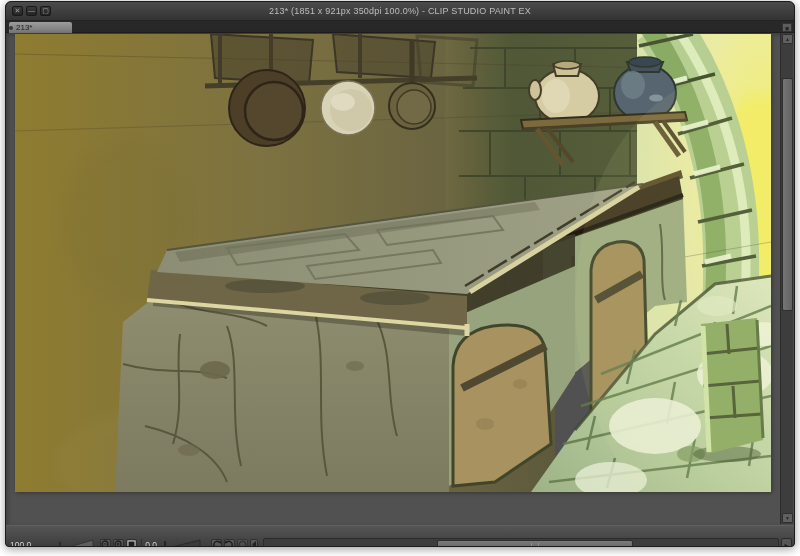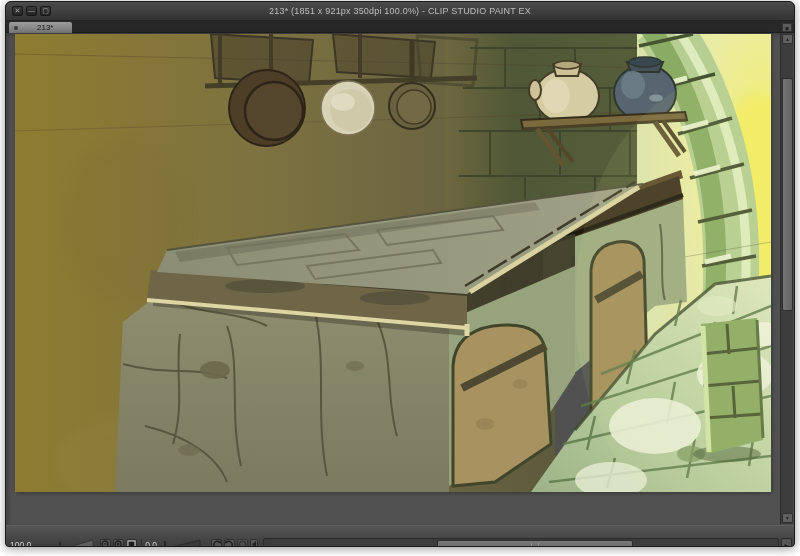--- a/index.html
+++ b/index.html
@@ -20,21 +20,21 @@
   .win-btn { width:11px; height:10px; background:linear-gradient(#3a3a3a,#242424);
              border:1px solid #191919; border-radius:2px; color:#a0a0a0;
              font-size:7px; line-height:8px; text-align:center; display:flex;
              align-items:center; justify-content:center; }
 
   
   .tabbar { position:absolute; left:0; top:19px; width:100%; height:12px; background:#282828;
             border-bottom:1px solid #1e1e1e; }
   .tab { position:absolute; left:3px; top:1px; width:63px; height:11px;
          background:linear-gradient(#9d9d9d,#757575); border-radius:2px 2px 0 0;
-         display:flex; align-items:center; gap:19px; padding-left:5px; }
+         display:flex; align-items:center; gap:3px; }
   .tab-dot { width:4px; height:4px; border-radius:50%; background:#3b3b3b; }
   .tab-label { font-size:8px; color:#1c1c1c; }
   .tab-corner-btn { position:absolute; right:2px; top:2px; width:10px; height:9px;
                     background:#5d5d5d; border:1px solid #333; border-radius:1px;
                     display:flex; align-items:center; justify-content:center;
                     font-size:5px; color:#262626; }
 
   
   .canvas-area { position:absolute; left:0; top:31px; width:100%; height:492px;
                  background:#515151; box-shadow:inset 2px 2px 4px rgba(0,0,0,.25); }

